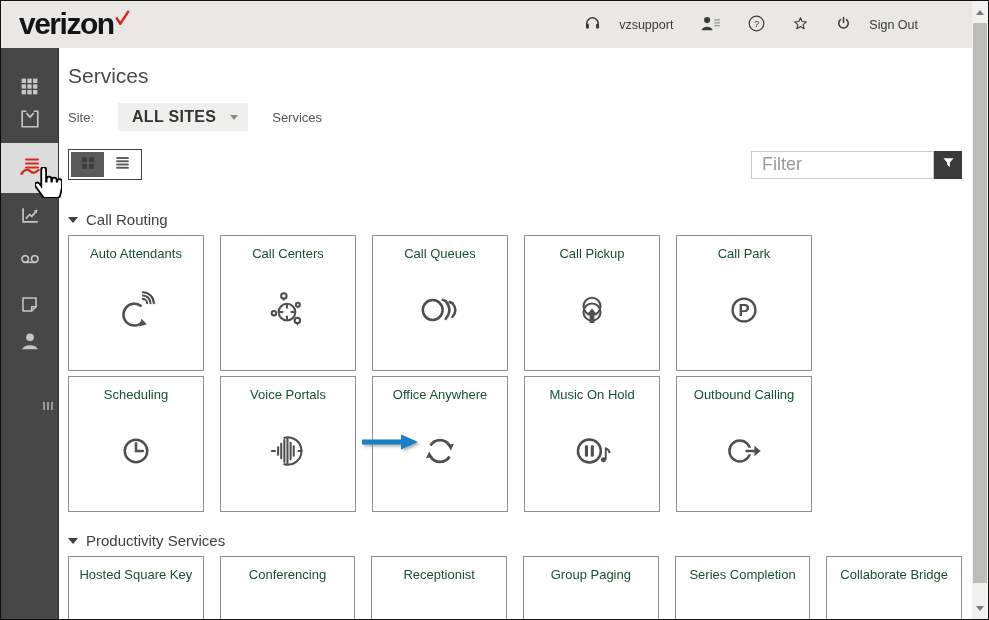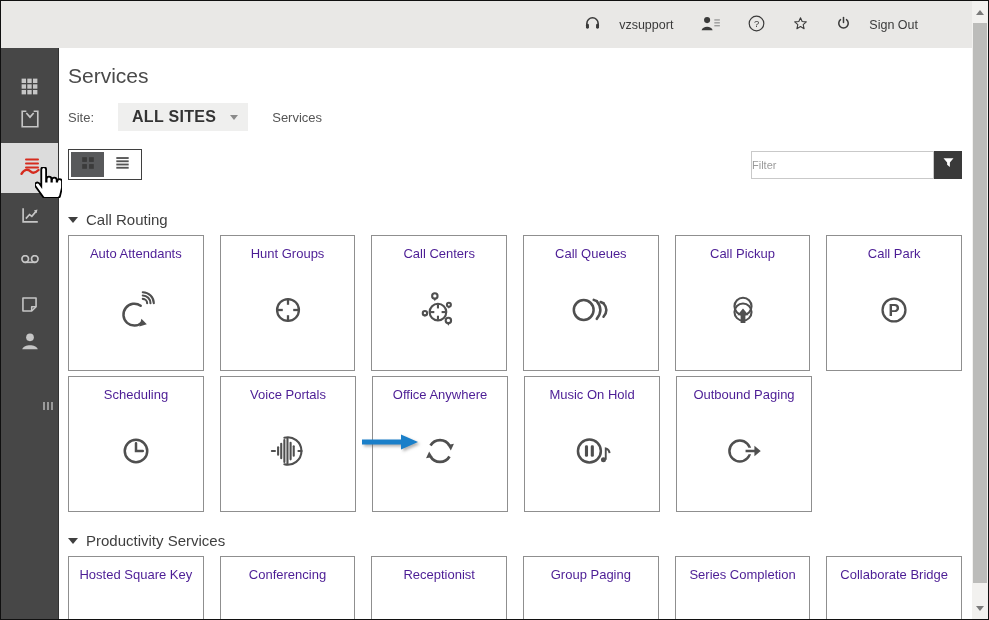--- a/index.html
+++ b/index.html
@@ -51,51 +51,54 @@
 
   .toolbar { margin-top:20px; height:31px; display:flex; align-items:center;
              justify-content:space-between; }
   .view-toggle { display:flex; border:1px solid #3f3f3f; padding:2px; gap:2px;
                  background:#fff; }
   .vt-btn { width:33px; height:25px; display:flex; align-items:center;
             justify-content:center; cursor:pointer; }
   .vt-btn.grid-active { background:#58595b; }
   .vt-btn.list { background:#fff; }
   .filter-group { display:flex; }
-  .filter-input { width:183px; height:28px; border:1px solid #c9c9c9; font-size:11px;
-                  padding-left:0; color:#333; font-family:"Liberation Sans",sans-serif; }
+  .filter-input { width:183px; height:28px; border:1px solid #c9c9c9; font-size:18px;
+                  padding-left:10px; color:#333; font-family:"Liberation Sans",sans-serif; }
   .filter-input::placeholder { color:#9b9b9b; }
   .filter-btn { width:28px; height:28px; background:#3a3a3a; border:1px solid #3a3a3a;
                 display:flex; align-items:center; justify-content:center; cursor:pointer; }
 
   .section-header { margin-top:29px; height:21px; display:flex; align-items:center;
                     gap:8px; cursor:pointer; }
   .section-header.third { margin-top:18px; }
   .sec-caret { width:0; height:0; border-left:5px solid transparent;
                border-right:5px solid transparent; border-top:6px solid #3f3f3f; }
   .section-title { font-size:15px; color:#3f3f3f; }
 
   .card-row { margin-top:5px; display:flex; gap:16px; }
   .card { width:136px; height:136px; border:1px solid #8f8f8f; background:#fff;
           display:flex; flex-direction:column; align-items:center; cursor:pointer; }
-  .card-title { margin-top:10px; font-size:13px; color:#4c1d95; white-space:nowrap; }
+  .card-title { margin-top:10px; font-size:13px; color:#14532d; white-space:nowrap; }
   .card-icon { flex:1; display:flex; align-items:center; justify-content:center;
                padding-bottom:12px; }
 
   
   .cursor { position:absolute; left:34px; top:166px; z-index:20; pointer-events:none; }
   .blue-arrow { position:absolute; left:360px; top:432px; z-index:15;
                 filter:drop-shadow(2px 2.5px 1.5px rgba(100,100,100,.5)); }
 </style>
 </head>
 <body>
 
 <div class="screen">
 
   <div class="topbar">
+    <div class="logo"><span>verizon</span><span class="check"><svg width="15" height="15" viewBox="0 0 24 24">
+            <path d="M2 12 L8.5 22 L22 1.5" fill="none" stroke="#d52b1e" stroke-width="4"></path>
+          </svg></span></div>
     <div class="topbar-right">
       <div class="tb-item">
         <span><svg width="17" height="17" viewBox="0 0 24 24">
               <path d="M4 15v-3a8 8 0 0 1 16 0v3" fill="none" stroke="#3a3a3a" stroke-width="2.2"></path>
               <rect x="2.8" y="12.5" width="4.2" height="6.8" rx="2" fill="#3a3a3a"></rect>
               <rect x="17" y="12.5" width="4.2" height="6.8" rx="2" fill="#3a3a3a"></rect>
             </svg></span>
         <span>vzsupport</span>
       </div>
       <div class="tb-item">
@@ -263,34 +266,20 @@
                 <path d="M28.5 19.9 A10.5 10.5 0 1 0 29.9 35.9"></path>
                 <path d="M34.7 17.5 A4.2 4.2 0 0 0 30.5 13.3" stroke-width="2"></path>
                 <path d="M37.9 17.5 A7.4 7.4 0 0 0 30.5 10.1" stroke-width="2"></path>
                 <path d="M41.1 17.5 A10.6 10.6 0 0 0 30.5 6.9" stroke-width="2"></path>
               </g>
               <polygon points="27.2,39.8 34.4,37.6 29.2,32.4" fill="#4f4f4f"></polygon>
             </svg>
           </div>
       </div>
       <div class="card">
-        <div class="card-title">Hunt Groups</div>
-        <div class="card-icon">
-            <svg width="50" height="50" viewBox="0 0 48 48">
-              <g fill="none" stroke="#4f4f4f" stroke-width="2.2">
-                <circle cx="24" cy="24" r="10.5"></circle>
-                <path d="M24 13 V19"></path>
-                <path d="M35 24 H29"></path>
-                <path d="M24 35 V29"></path>
-                <path d="M13 24 H19"></path>
-              </g>
-            </svg>
-          </div>
-      </div>
-      <div class="card">
         <div class="card-title">Call Centers</div>
         <div class="card-icon">
             <svg width="50" height="50" viewBox="0 0 48 48">
               <g fill="none" stroke="#4f4f4f" stroke-width="2">
                 <circle cx="23" cy="26" r="8"></circle>
                 <path d="M23 18.5 V22.5"></path>
                 <path d="M30.5 26 H26.5"></path>
                 <path d="M23 33.5 V29.5"></path>
                 <path d="M15.5 26 H19.5"></path>
                 <circle cx="20" cy="10.5" r="2.6"></circle>
@@ -391,21 +380,21 @@
             <svg width="50" height="50" viewBox="0 0 48 48">
               <circle cx="21.5" cy="24" r="11" fill="none" stroke="#4f4f4f" stroke-width="2.4"></circle>
               <rect x="17.2" y="18.5" width="3" height="11" rx="1.3" fill="#4f4f4f"></rect>
               <rect x="22.8" y="18.5" width="3" height="11" rx="1.3" fill="#4f4f4f"></rect>
               <circle cx="35" cy="32.5" r="2.4" fill="#4f4f4f"></circle>
               <path d="M37.2 32.5 V21.5 Q40.6 22.5 40.9 26" fill="none" stroke="#4f4f4f" stroke-width="1.8"></path>
             </svg>
           </div>
       </div>
       <div class="card">
-        <div class="card-title">Outbound Paging</div>
+        <div class="card-title">Outbound Calling</div>
         <div class="card-icon">
             <svg width="50" height="50" viewBox="0 0 48 48">
               <circle cx="20" cy="24" r="10" fill="none" stroke="#4f4f4f" stroke-width="2.4"></circle>
               <path d="M24.5 21.8 H33 V16.8 L41.5 24 L33 31.2 V26.2 H24.5 Z" fill="#4f4f4f" stroke="#ffffff" stroke-width="2"></path>
             </svg>
           </div>
       </div>
     </div>
 
     <div class="section-header third">

